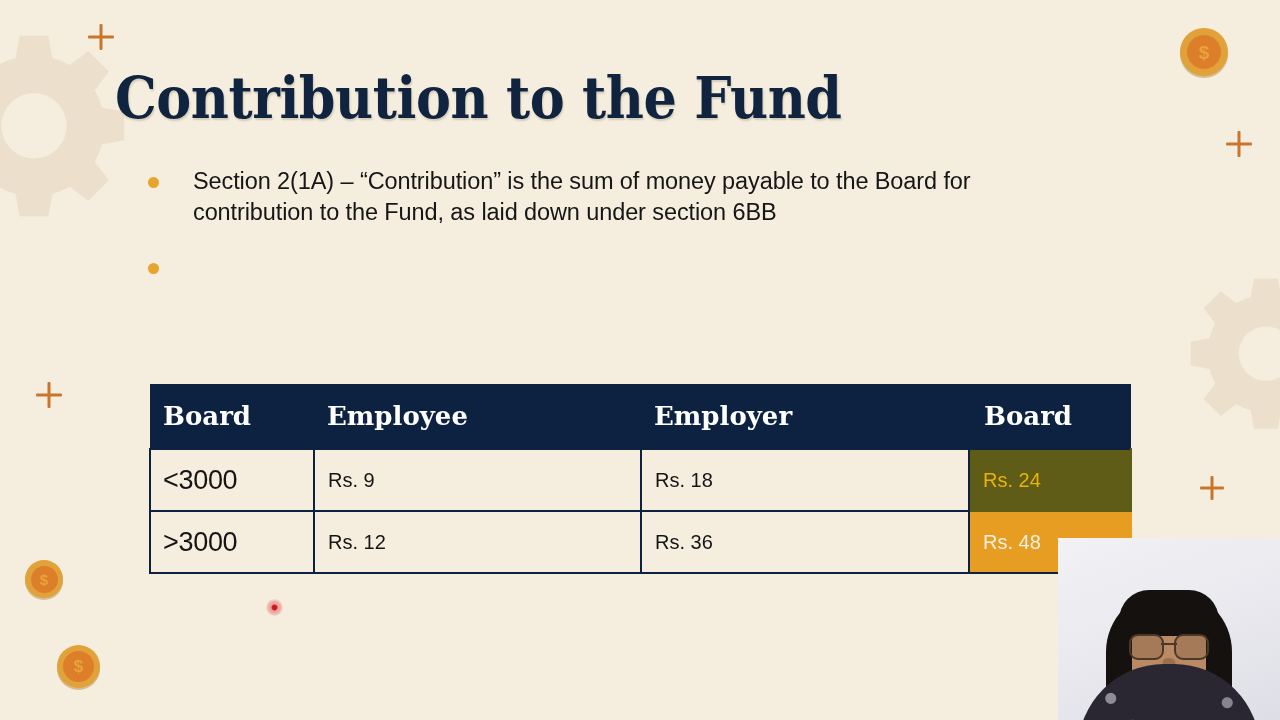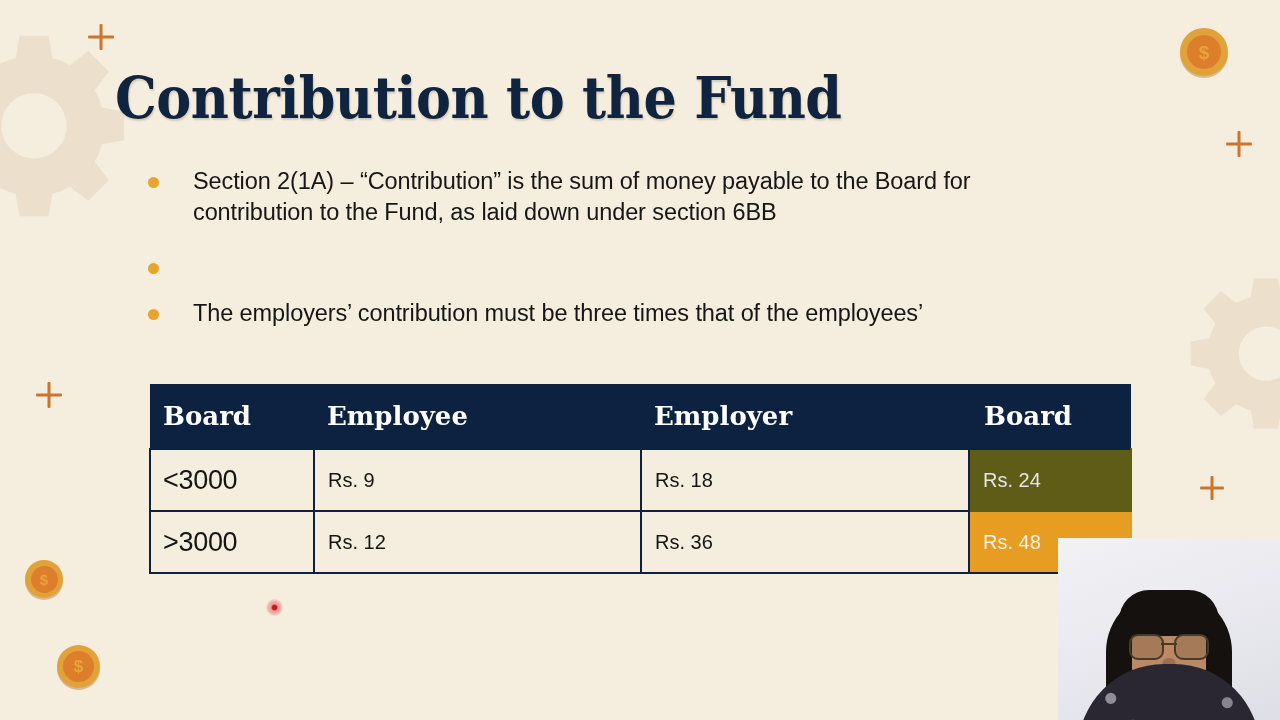--- a/index.html
+++ b/index.html
@@ -132,21 +132,21 @@
     color: #151515;
     padding-left: 13px;
   }
   #table tbody td.salary {
     font-size: 27px;
     letter-spacing: -0.3px;
     padding-left: 12px;
   }
   #table tbody td.total-olive {
     background: #5f5c18;
-    color: #e5e5e5;
+    color: #eab308;
     border-color: #5f5c18;
     border-top-color: #0d2240;
     margin-left: 12px;
   }
   #table tbody td.total-orange {
     background: #e79c22;
     color: #f7f0e4;
     border-color: #e79c22;
     border-top-color: #0d2240;
     border-bottom-color: #0d2240;
@@ -322,24 +322,20 @@
 
   <div id="title">Contribution to the Fund</div>
 
   <div id="bullets">
     <div class="bullet-row">
       <div class="bullet-dot"></div>
       <div class="bullet-text">Section 2(1A) – “Contribution” is the sum of money payable to the Board for contribution to the Fund, as laid down under section 6BB</div>
     </div>
     <div class="bullet-row" style="margin-top:24px;">
       <div class="bullet-dot"></div>
-    </div>
-    <div class="bullet-row" style="margin-top:24px;">
-      <div class="bullet-dot"></div>
-      <div class="bullet-text">The employers’ contribution must be three times that of the employees’</div>
     </div>
   </div>
 
   <table id="table">
     <colgroup>
       <col style="width:164px">
       <col style="width:327px">
       <col style="width:328px">
       <col style="width:162px">
     </colgroup>

